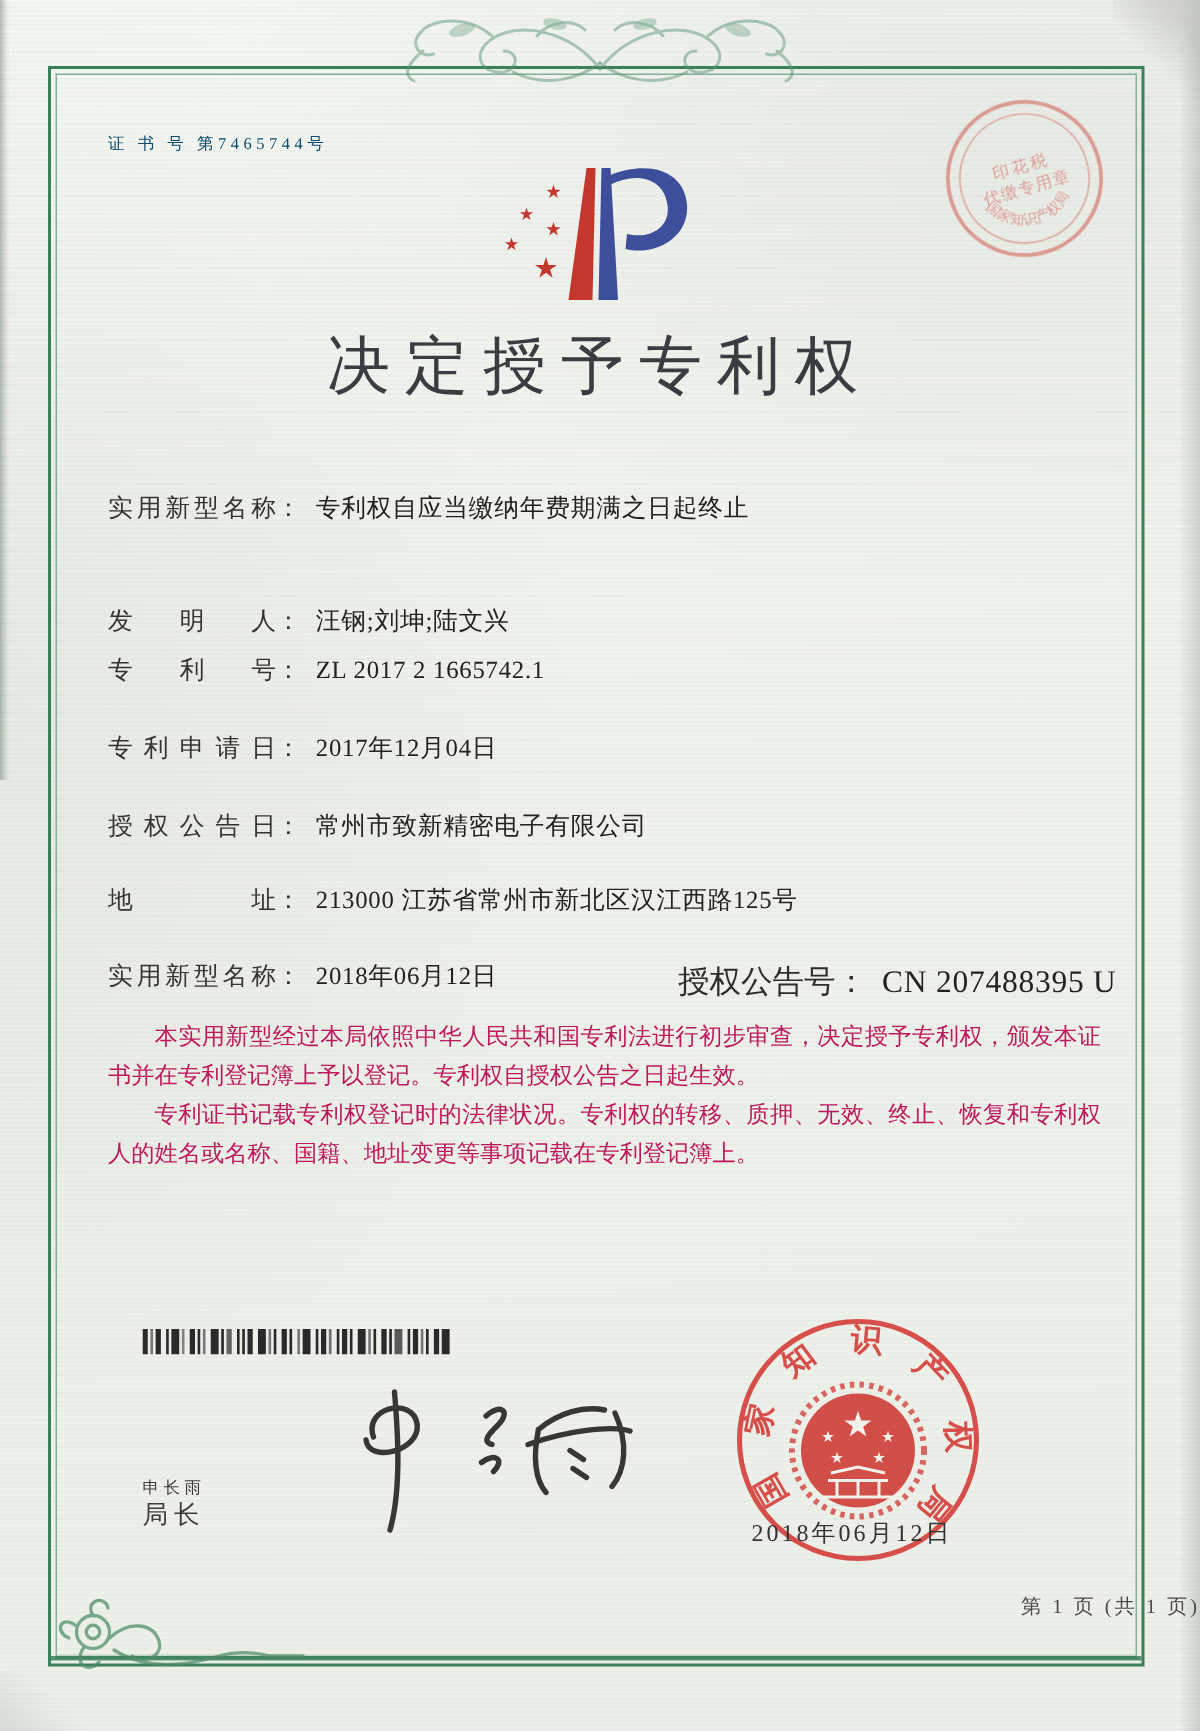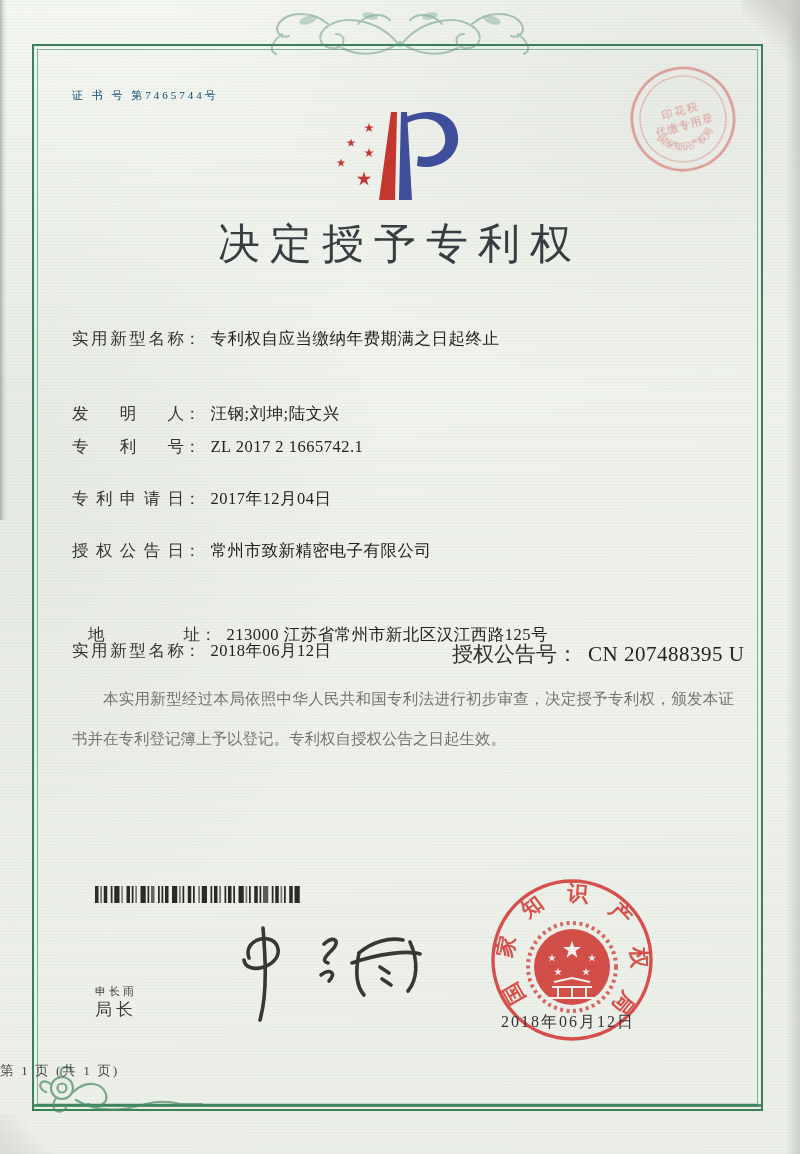--- a/index.html
+++ b/index.html
@@ -38,30 +38,30 @@
   }
   .frame-bottom-thick{left:32px;top:1104px;width:729px;height:3px;background:#3d8159;opacity:.85;}
   .cert-no{left:72px;top:88px;font-size:11px;color:#0c4a6e;letter-spacing:3px;}
   .title{left:0;top:216px;width:800px;text-align:center;
     font-size:42px;color:#393c40;letter-spacing:10px;font-weight:500;}
   .frow{position:absolute;left:72px;font-size:16.5px;color:#2d2d2d;white-space:nowrap;}
   .flabel{display:inline-block;width:112px;text-align:justify;text-align-last:justify;color:#333;}
   .fcolon{margin-right:10px;color:#333;}
   .fvalue{letter-spacing:.5px;color:#222;}
   .frow2{position:absolute;left:452px;font-size:21px;color:#2d2d2d;white-space:nowrap;}
-  .paras{left:72px;top:679px;width:662px;font-size:15.5px;line-height:40px;color:#737373;text-align:justify;}
+  .paras{left:72px;top:679px;width:662px;font-size:15.5px;line-height:26px;color:#be185d;text-align:justify;}
   .paras p{margin:0;text-indent:2em;}
   .barcode{left:95px;top:886px;}
   .signer-role{left:95px;top:950px;font-size:17px;color:#3c3c3c;letter-spacing:4px;margin-top:48px;}
   .signer-name{left:95px;top:984px;font-size:11px;color:#3c3c3c;letter-spacing:3px;}
   .signature{left:222px;top:922px;opacity:.88;}
   .seal{left:486px;top:874px;opacity:.93;filter:blur(.2px);}
   .seal-date{left:501px;top:1012px;font-size:16px;color:#333;letter-spacing:2px;white-space:nowrap;}
   .corner-stamp{left:627px;top:63px;transform:rotate(-16deg);opacity:.55;filter:blur(.5px);}
-  .footer{left:0;top:1062px;width:800px;text-align:left;font-size:13.5px;color:#4a4a4a;letter-spacing:2px;}
+  .footer{left:0;top:1062px;width:800px;text-align:right;font-size:13.5px;color:#4a4a4a;letter-spacing:2px;}
   .orn-top{left:262px;top:8px;opacity:.75;}
   .orn-bl{left:26px;top:1062px;opacity:.85;}
 </style>
 </head>
 <body>
 
 <div class="paper abs"></div>
 <div class="abs edge-left"></div>
 <div class="abs edge-right"></div>
 <div class="abs corner-tr"></div>
@@ -151,32 +151,33 @@
 </div>
 <div class="abs frow" style="top:436px;">
   <span class="flabel">专利号</span><span class="fcolon">：</span><span class="fvalue">ZL 2017 2 1665742.1</span>
 </div>
 <div class="abs frow" style="top:488px;">
   <span class="flabel">专利申请日</span><span class="fcolon">：</span><span class="fvalue">2017年12月04日</span>
 </div>
 <div class="abs frow" style="top:540px;">
   <span class="flabel">授权公告日</span><span class="fcolon">：</span><span class="fvalue">常州市致新精密电子有限公司</span>
 </div>
-<div class="abs frow" style="top:624px;margin-left:16px;">
+<div class="abs frow" style="top:589px;">
   <span class="flabel">地址</span><span class="fcolon">：</span><span class="fvalue">213000 江苏省常州市新北区汉江西路125号</span>
 </div>
 <div class="abs frow" style="top:640px;">
   <span class="flabel">实用新型名称</span><span class="fcolon">：</span><span class="fvalue">2018年06月12日</span>
 </div>
 <div class="abs frow2" style="top:640px;">
   <span>授权公告号</span><span class="fcolon">：</span><span class="fvalue">CN 207488395 U</span>
 </div>
 
 <div class="abs paras">
   <p>本实用新型经过本局依照中华人民共和国专利法进行初步审查，决定授予专利权，颁发本证书并在专利登记簿上予以登记。专利权自授权公告之日起生效。</p>
+  <p>专利证书记载专利权登记时的法律状况。专利权的转移、质押、无效、终止、恢复和专利权人的姓名或名称、国籍、地址变更等事项记载在专利登记簿上。</p>
 </div>
 
 <svg class="abs barcode" width="210" height="17" viewBox="0 0 120 16" preserveAspectRatio="none">
   <g fill="#2a2a2a">
     <rect x="0" width="2" height="16"></rect>
       <rect x="3" width="1" height="16" opacity=".6"></rect>
       <rect x="5" width="2" height="16"></rect>
       <rect x="9" width="1" height="16"></rect>
       <rect x="11" width="3" height="16"></rect>
       <rect x="15" width="1" height="16" opacity=".55"></rect>

